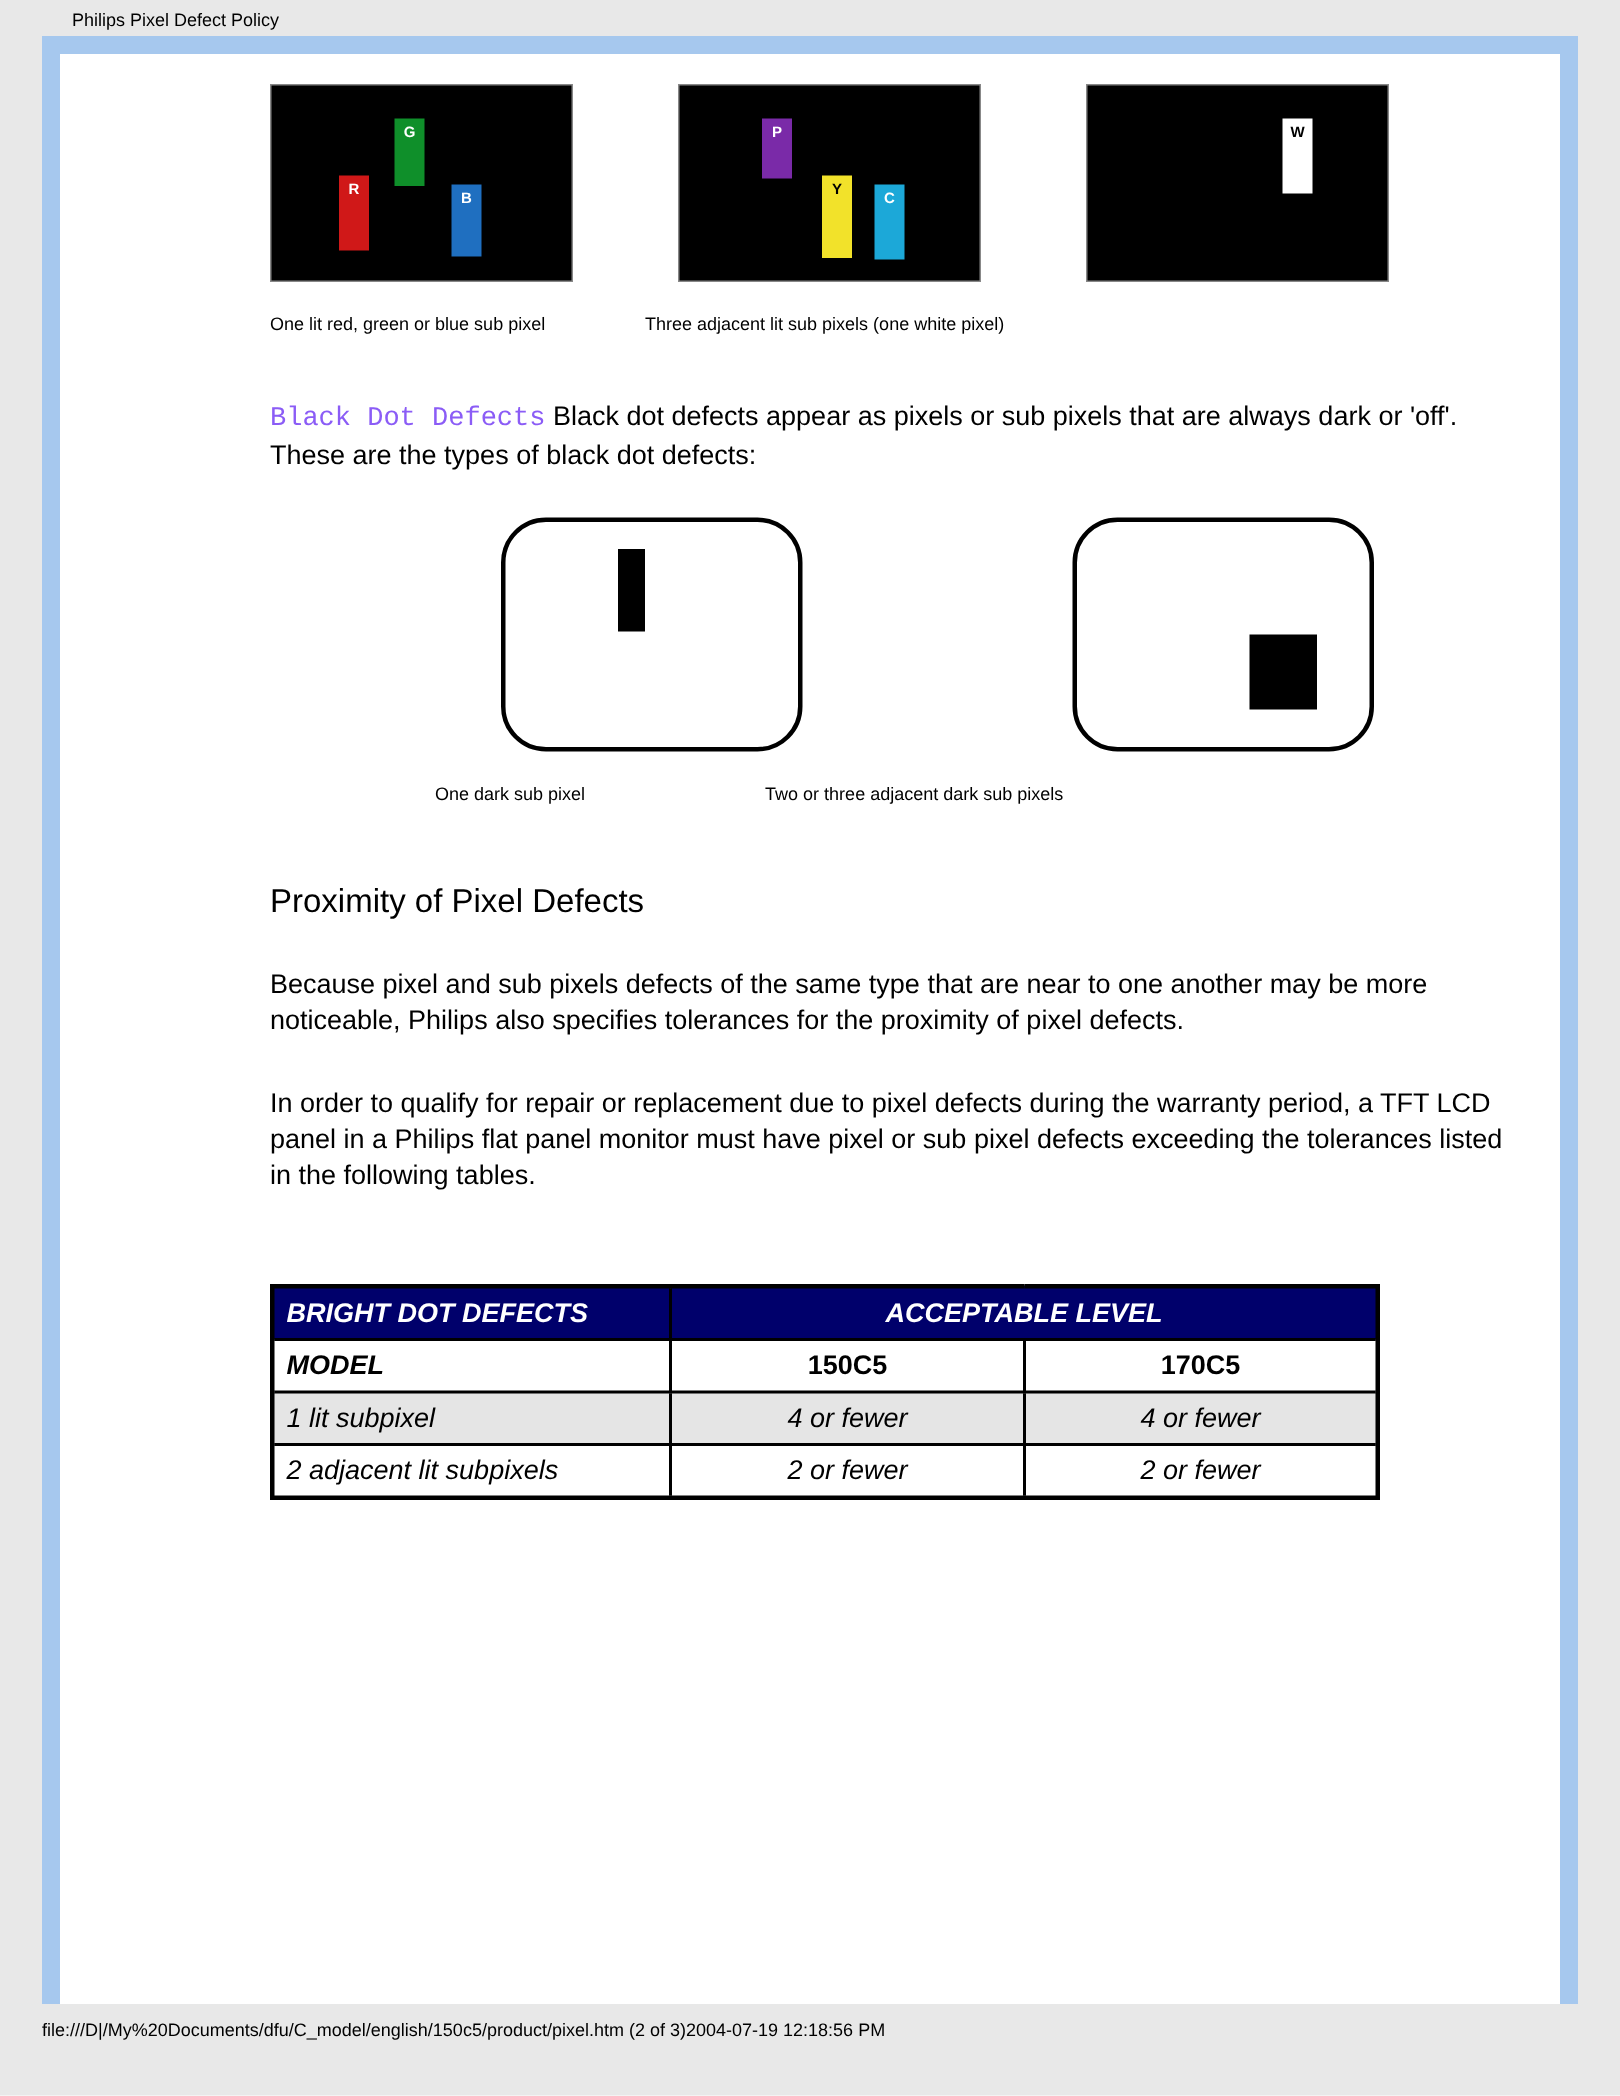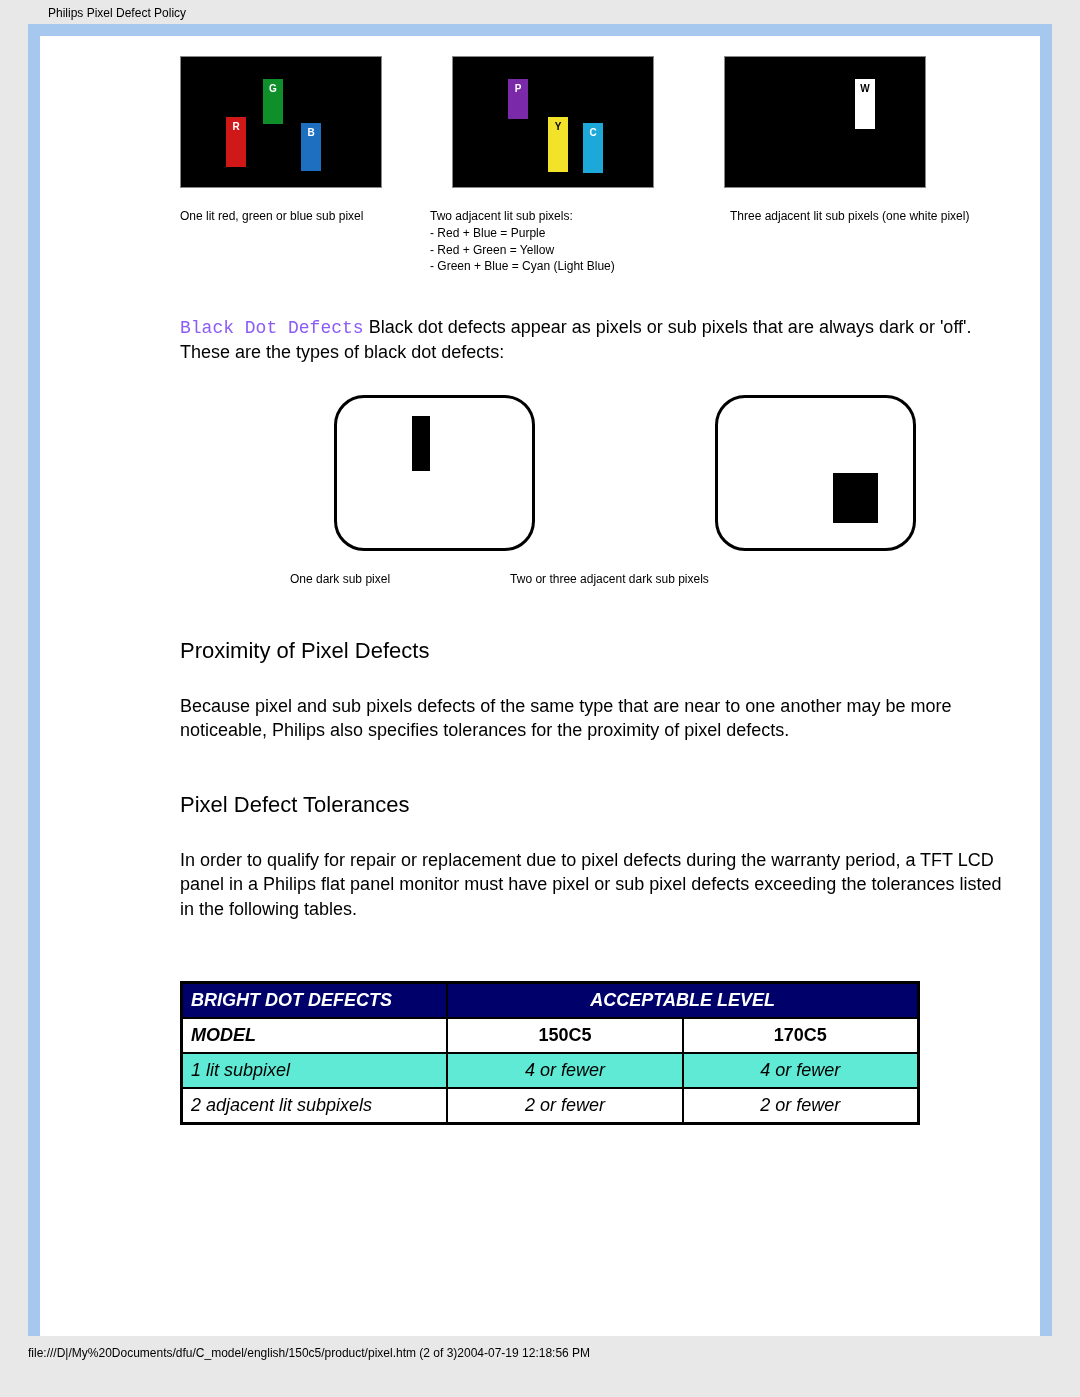--- a/index.html
+++ b/index.html
@@ -126,21 +126,21 @@
     font-weight: bold;
     text-align: left;
   }
   .th-dark.center { text-align: center; }
   .model-row td, .model-row th {
     font-style: italic;
     font-weight: bold;
     text-align: left;
   }
   .model-row .center { text-align: center; font-style: normal; }
-  .yellow-row td { background: #5eead4; }
+  .yellow-row td { background: #e5e5e5; }
   .center { text-align: center; }
   .footer-path {
     font-size: 12px;
     padding: 10px 0 10px 28px;
     color: #000;
   }
 </style>
 </head>
 <body>
 
@@ -176,26 +176,20 @@
           </div>
           <div class="panel">
             <div class="bar" style="background:#fff;left:130px;top:22px;height:50px;">
                 <span class="bar-label" style="color:#000">W</span>
               </div>
           </div>
         </div>
 
         <div class="caption-row">
           <div class="cap cap1">One lit red, green or blue sub pixel</div>
-          <div class="cap cap2">
-            <span>Two adjacent lit sub pixels:</span><br>
-            <span>- Red + Blue = Purple</span><br>
-            <span>- Red + Green = Yellow</span><br>
-            <span>- Green + Blue = Cyan (Light Blue)</span>
-          </div>
           <div class="cap cap3">Three adjacent lit sub pixels (one white pixel)</div>
         </div>
 
         <div class="para">
           <span class="blue-text">Black Dot Defects</span><span> Black dot defects appear as pixels or sub pixels that are always dark or 'off'. These are the types of black dot defects:</span>
         </div>
 
         <div class="row2">
           <div class="rounded-panel">
             <div class="dark-pixel" style="left:75px;top:18px;width:18px;height:55px;"></div>
@@ -205,21 +199,20 @@
           </div>
         </div>
         <div class="caption-row2">
           <div class="cap">One dark sub pixel</div>
           <div class="cap">Two or three adjacent dark sub pixels</div>
         </div>
 
         <div class="heading">Proximity of Pixel Defects</div>
         <div class="para">Because pixel and sub pixels defects of the same type that are near to one another may be more noticeable, Philips also specifies tolerances for the proximity of pixel defects.</div>
 
-        <div class="heading" style="margin-top:50px;">Pixel Defect Tolerances</div>
         <div class="para">In order to qualify for repair or replacement due to pixel defects during the warranty period, a TFT LCD panel in a Philips flat panel monitor must have pixel or sub pixel defects exceeding the tolerances listed in the following tables.</div>
 
         <div class="table-wrap">
           <table class="defects">
             <tbody>
                 <tr>
               <th class="th-dark" style="width:260px;">BRIGHT DOT DEFECTS</th>
               <th class="th-dark center" colspan="2">ACCEPTABLE LEVEL</th>
             </tr>
             <tr class="model-row">

